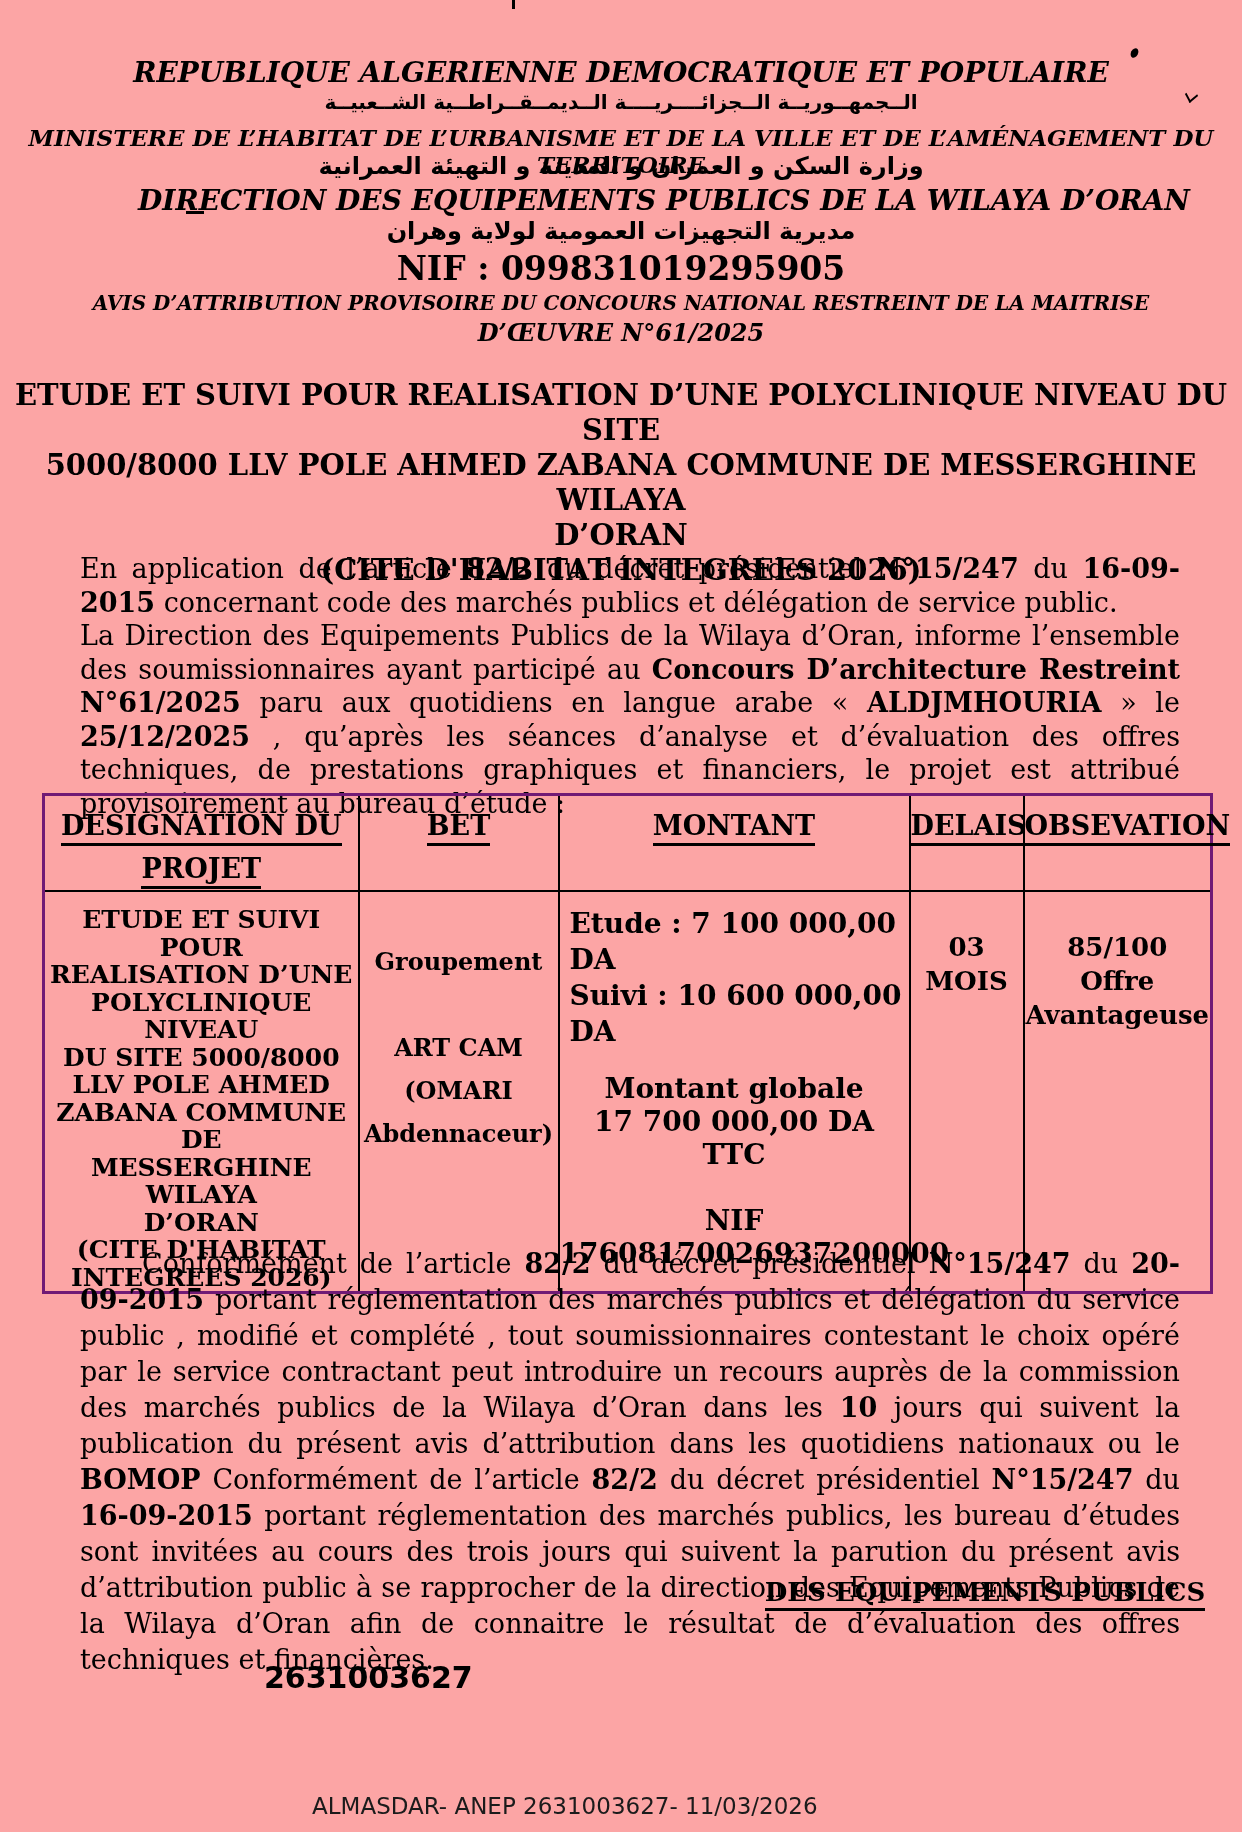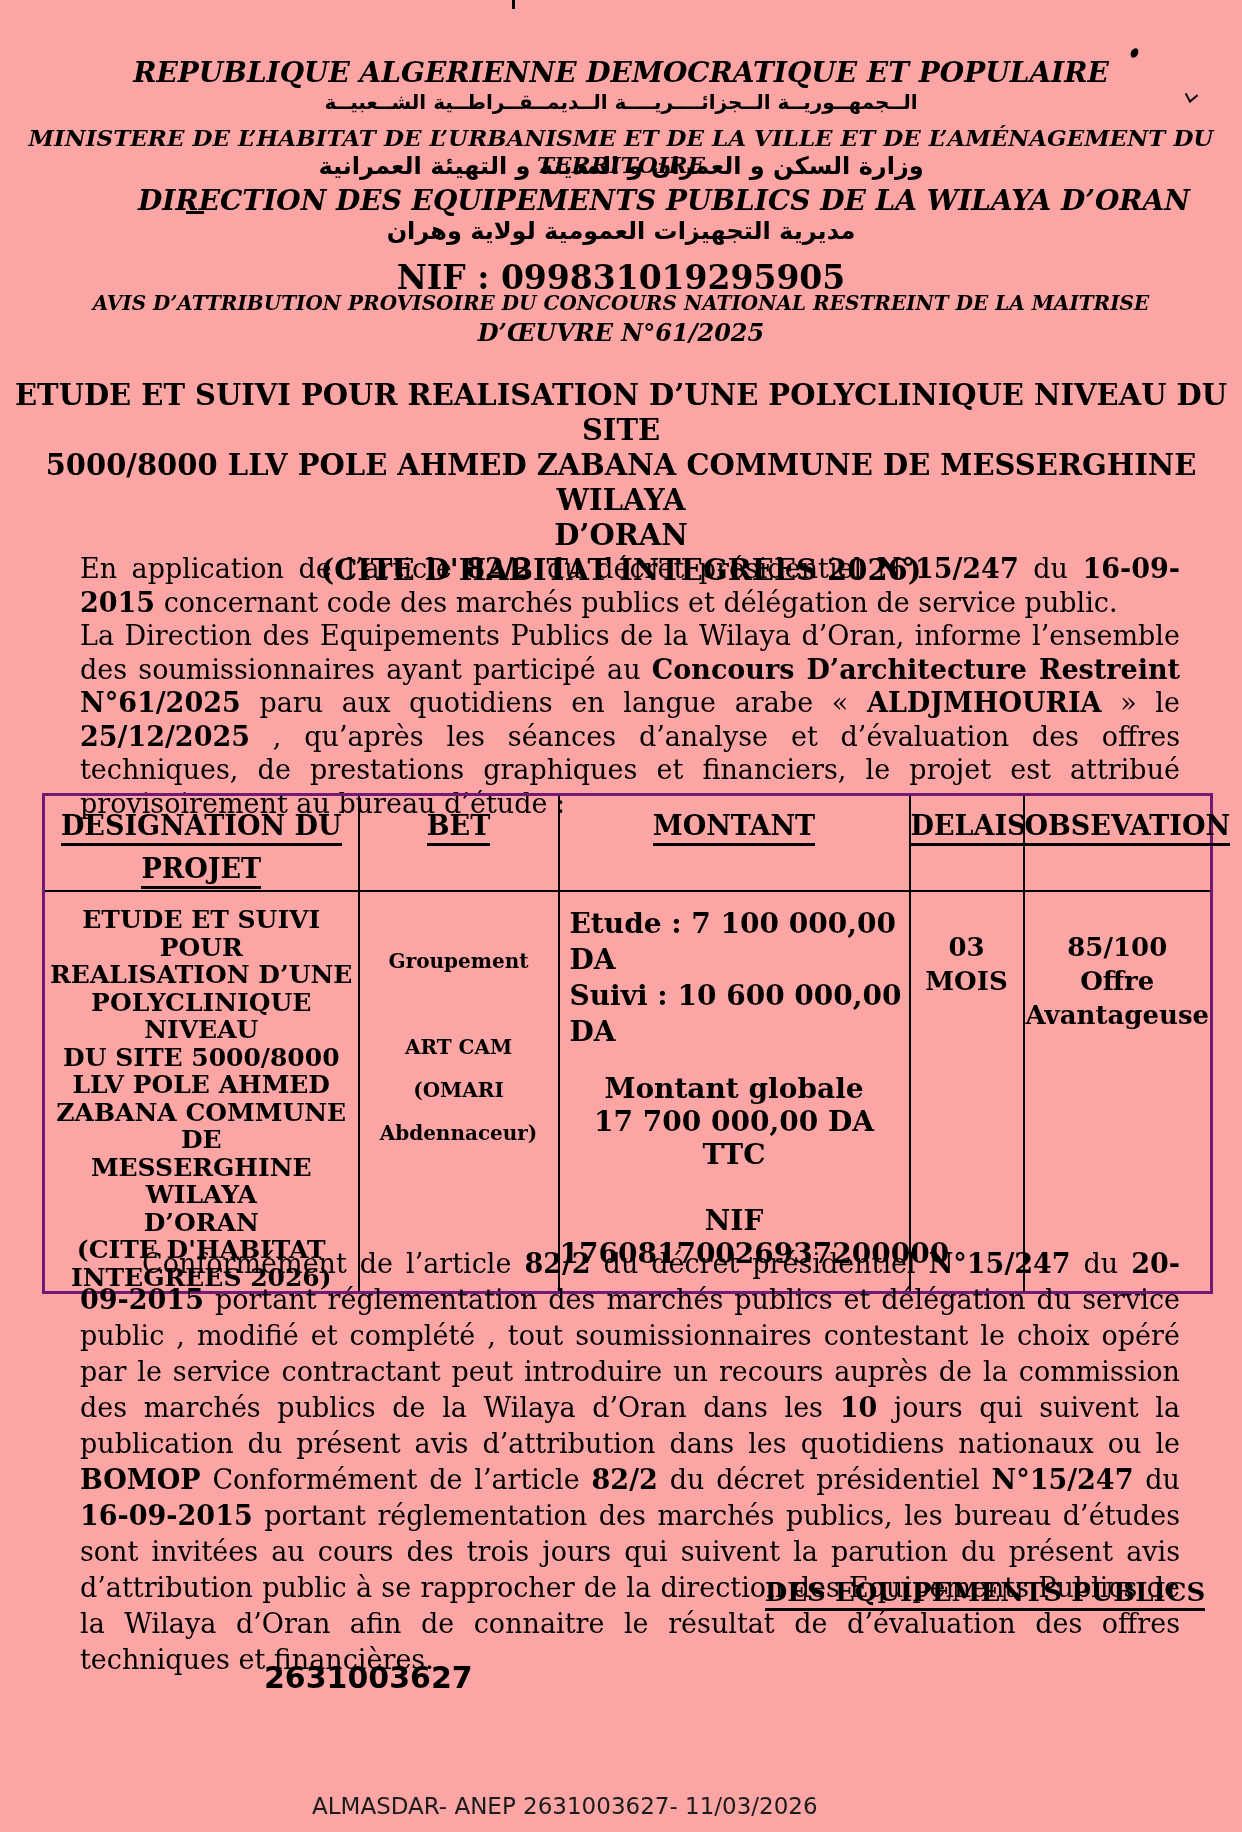--- a/index.html
+++ b/index.html
@@ -18,21 +18,21 @@
   .i   { font-style:italic; }
   .ar  { font-family:"DejaVu Sans","Liberation Sans",sans-serif; direction:rtl; font-weight:bold; }
 
   
   .republic-fr  { top:56px;  font-size:28px; }
   .republic-ar  { top:90px;  font-size:20px;text-align:center; }
   .ministry-fr  { top:124px; font-size:23px; }
   .ministry-ar  { top:152px; font-size:24px; }
   .direction-fr { top:184px; font-size:28px;padding-left:43px; }
   .direction-ar { top:217px; font-size:24px; }
-  .nif-line     { top:258px; font-size:33px; }
+  .nif-line     { top:249px; font-size:33px; }
   .avis-1       { top:291px; font-size:20px; }
   .avis-2       { top:318px; font-size:24px; }
 
   .proj-title   { top:378px; font-size:29px; line-height:35px; }
 
   .para {
     position:absolute; left:80px; width:1100px;
     font-size:27px; text-align:justify;
   }
   .intro { top:552px; line-height:33.5px; }
@@ -51,21 +51,21 @@
     vertical-align:top;
     text-align:center;
     font-weight:bold;
     padding:0;
   }
   tr.hdr-row { height:84px; }
   .hdr-cell { font-size:27px; line-height:43px; padding-top:8px !important; }
   .hdr-cell div span { border-bottom:3px solid #000; padding-bottom:2px; }
 
   .cell-designation { font-size:25px; line-height:27.5px; padding-top:14px !important; }
-  .cell-bet         { font-size:20px; line-height:43px;  padding-top:48px !important; }
+  .cell-bet         { font-size:24px; line-height:43px;  padding-top:48px !important; }
   .cell-montant     { font-size:28px; }
   .montant-top      { text-align:left; padding:14px 4px 0 10px; line-height:36px; }
   .montant-center   { margin-top:22px; line-height:33px; text-align:center; }
   .cell-delais      { font-size:26px; line-height:34px; padding-top:38px !important; }
   .cell-obs         { font-size:26px; line-height:34px; padding-top:38px !important; }
   .blank-line       { visibility:hidden; }
 
   
   .signature {
     top:1575px; left:745px; width:480px;

